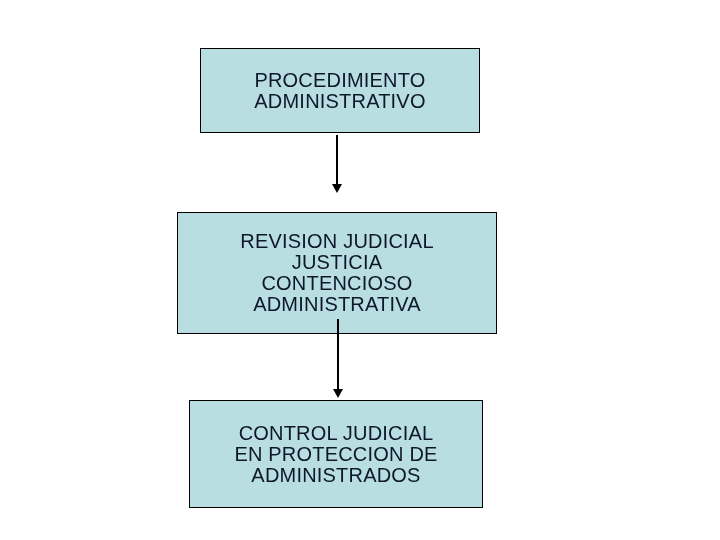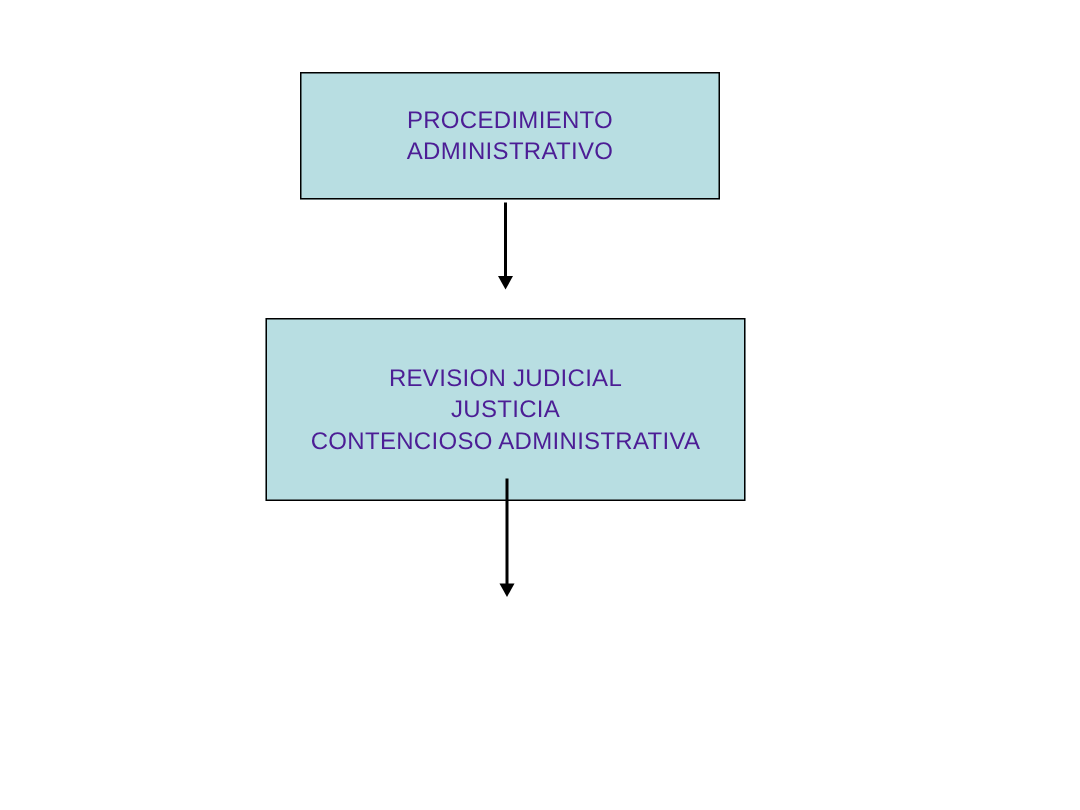--- a/index.html
+++ b/index.html
@@ -17,22 +17,22 @@
   }
   .node {
     position: absolute;
     box-sizing: border-box;
     background: #b8dee2;
     border: 1px solid #000000;
     display: flex;
     align-items: center;
     justify-content: center;
     text-align: center;
-    color: #4c1d95;
-    font-size: 16px;
+    color: #0f172a;
+    font-size: 20px;
     line-height: 21px;
     white-space: pre-line;
     letter-spacing: 0.2px;
   }
   .node-1 { left: 200px; top: 48px;  width: 280px; height: 85px;  }
   .node-2 { left: 177px; top: 212px; width: 320px; height: 122px; }
   .node-3 { left: 189px; top: 400px; width: 294px; height: 108px; }
 
   .arrow {
     position: absolute;
@@ -75,14 +75,17 @@
 
   <div class="node node-2">REVISION JUDICIAL
 JUSTICIA
 CONTENCIOSO ADMINISTRATIVA</div>
 
   <div class="arrow arrow-2">
     <div class="shaft"></div>
     <div class="head"></div>
   </div>
 
+  <div class="node node-3">CONTROL JUDICIAL
+EN PROTECCION DE
+ADMINISTRADOS</div>
 
 </div>
 
 </body></html>

